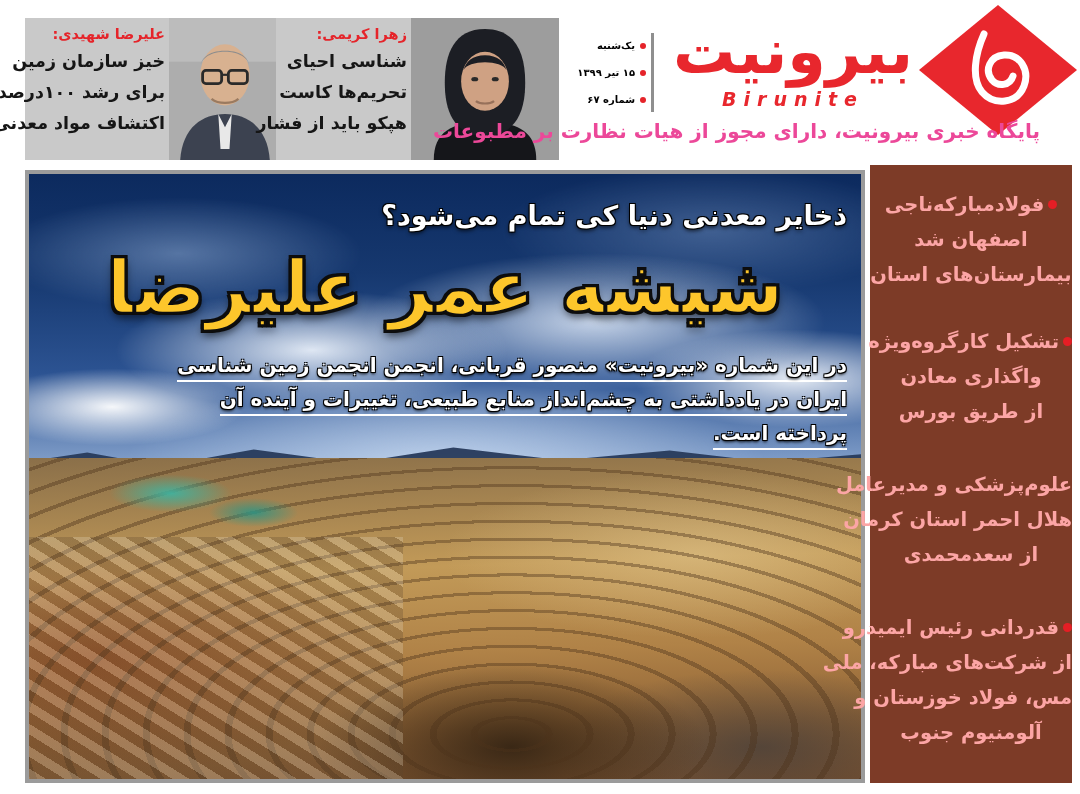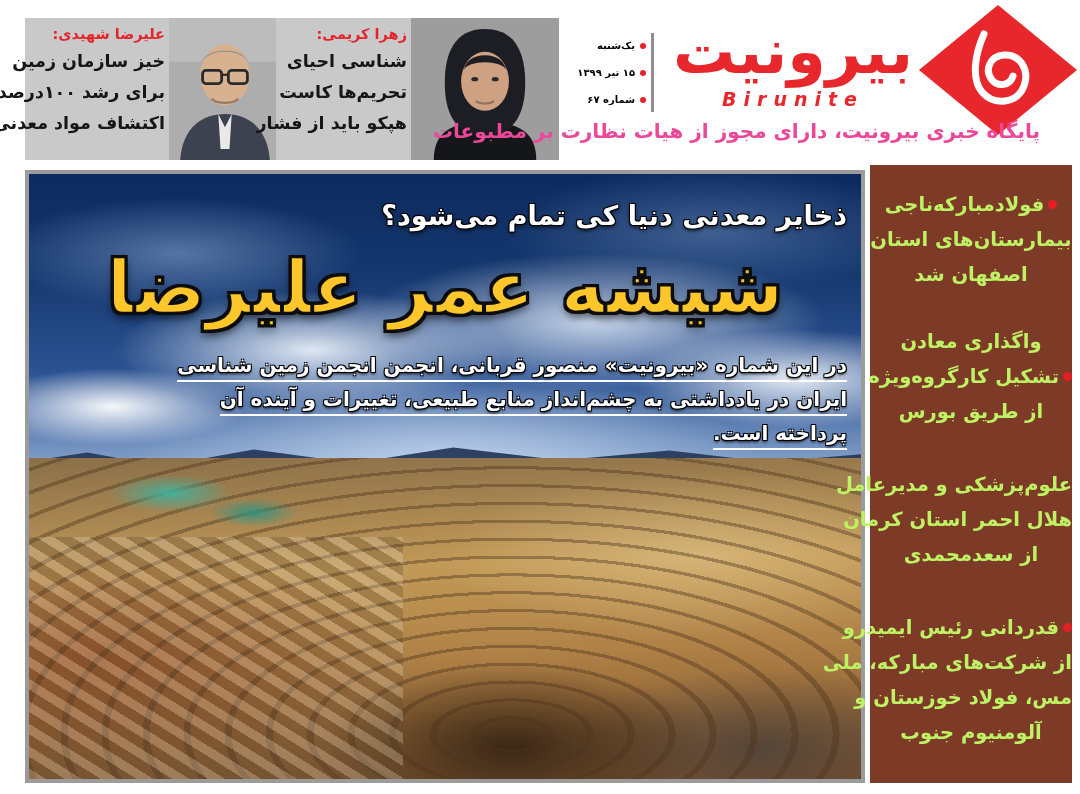--- a/index.html
+++ b/index.html
@@ -72,21 +72,21 @@
     -webkit-text-stroke:2.5px #0d0d0d;
     text-shadow:-2px -2px 0 #0d0d0d,2px -2px 0 #0d0d0d,-2px 2px 0 #0d0d0d,2px 2px 0 #0d0d0d,0 5px 8px rgba(0,0,0,.6); }
   .deck { position:absolute; right:14px; top:178px; direction:rtl; text-align:right; }
   .deck-line { display:block; margin-bottom:4px; }
   .deck-line span { display:inline-block; color:#fff; font-weight:bold; font-size:20px; line-height:26px; white-space:nowrap;
     border-bottom:2px solid #fff; padding-bottom:2px;
     text-shadow:-1px -1px 0 #000,1px -1px 0 #000,-1px 1px 0 #000,1px 1px 0 #000,0 2px 3px rgba(0,0,0,.9); }
 
   
   .sidebar { position:absolute; left:870px; top:165px; width:202px; height:618px; background:#7d3b27; }
-  .side-item { direction:rtl; text-align:center; color:#bef264; font-weight:bold; font-size:19.5px; cursor:pointer; }
+  .side-item { direction:rtl; text-align:center; color:#fca5a5; font-weight:bold; font-size:19.5px; cursor:pointer; }
   .side-line { line-height:35px; white-space:nowrap; }
   .side-dot { display:inline-block; width:9px; height:9px; border-radius:50%; background:#e51e25; margin-left:4px; vertical-align:2px; }
   .si-1 { margin-top:22px; } .si-2 { margin-top:32px; } .si-3 { margin-top:38px; } .si-4 { margin-top:38px; }
 </style>
 </head>
 <body>
 
 <div class="page">
 
   <div class="teaser teaser-1">
@@ -170,27 +170,27 @@
       <span class="deck-line"><span>در این شماره «بیرونیت» منصور قربانی، انجمن انجمن زمین شناسی</span></span>
       <span class="deck-line"><span>ایران در یادداشتی به چشم‌انداز منابع طبیعی، تغییرات و آینده آن</span></span>
       <span class="deck-line"><span>پرداخته است.</span></span>
     </div>
   </div>
 
   <div class="sidebar">
 
     <div class="side-item si-1">
       <div class="side-line"><span class="side-dot"></span><span>فولادمبارکه‌ناجی</span></div>
+      <div class="side-line">اصفهان شد</div>
       <div class="side-line">بیمارستان‌های استان</div>
-      <div class="side-line">اصفهان شد</div>
     </div>
 
     <div class="side-item si-2">
+      <div class="side-line"><span class="side-dot"></span><span>تشکیل کارگروه‌ویژه</span></div>
       <div class="side-line">واگذاری معادن</div>
-      <div class="side-line"><span class="side-dot"></span><span>تشکیل کارگروه‌ویژه</span></div>
       <div class="side-line">از طریق بورس</div>
     </div>
 
     <div class="side-item si-3">
       <div class="side-line">علوم‌پزشکی و مدیرعامل</div>
       <div class="side-line">هلال احمر استان کرمان</div>
       <div class="side-line">از سعدمحمدی</div>
     </div>
 
     <div class="side-item si-4">

